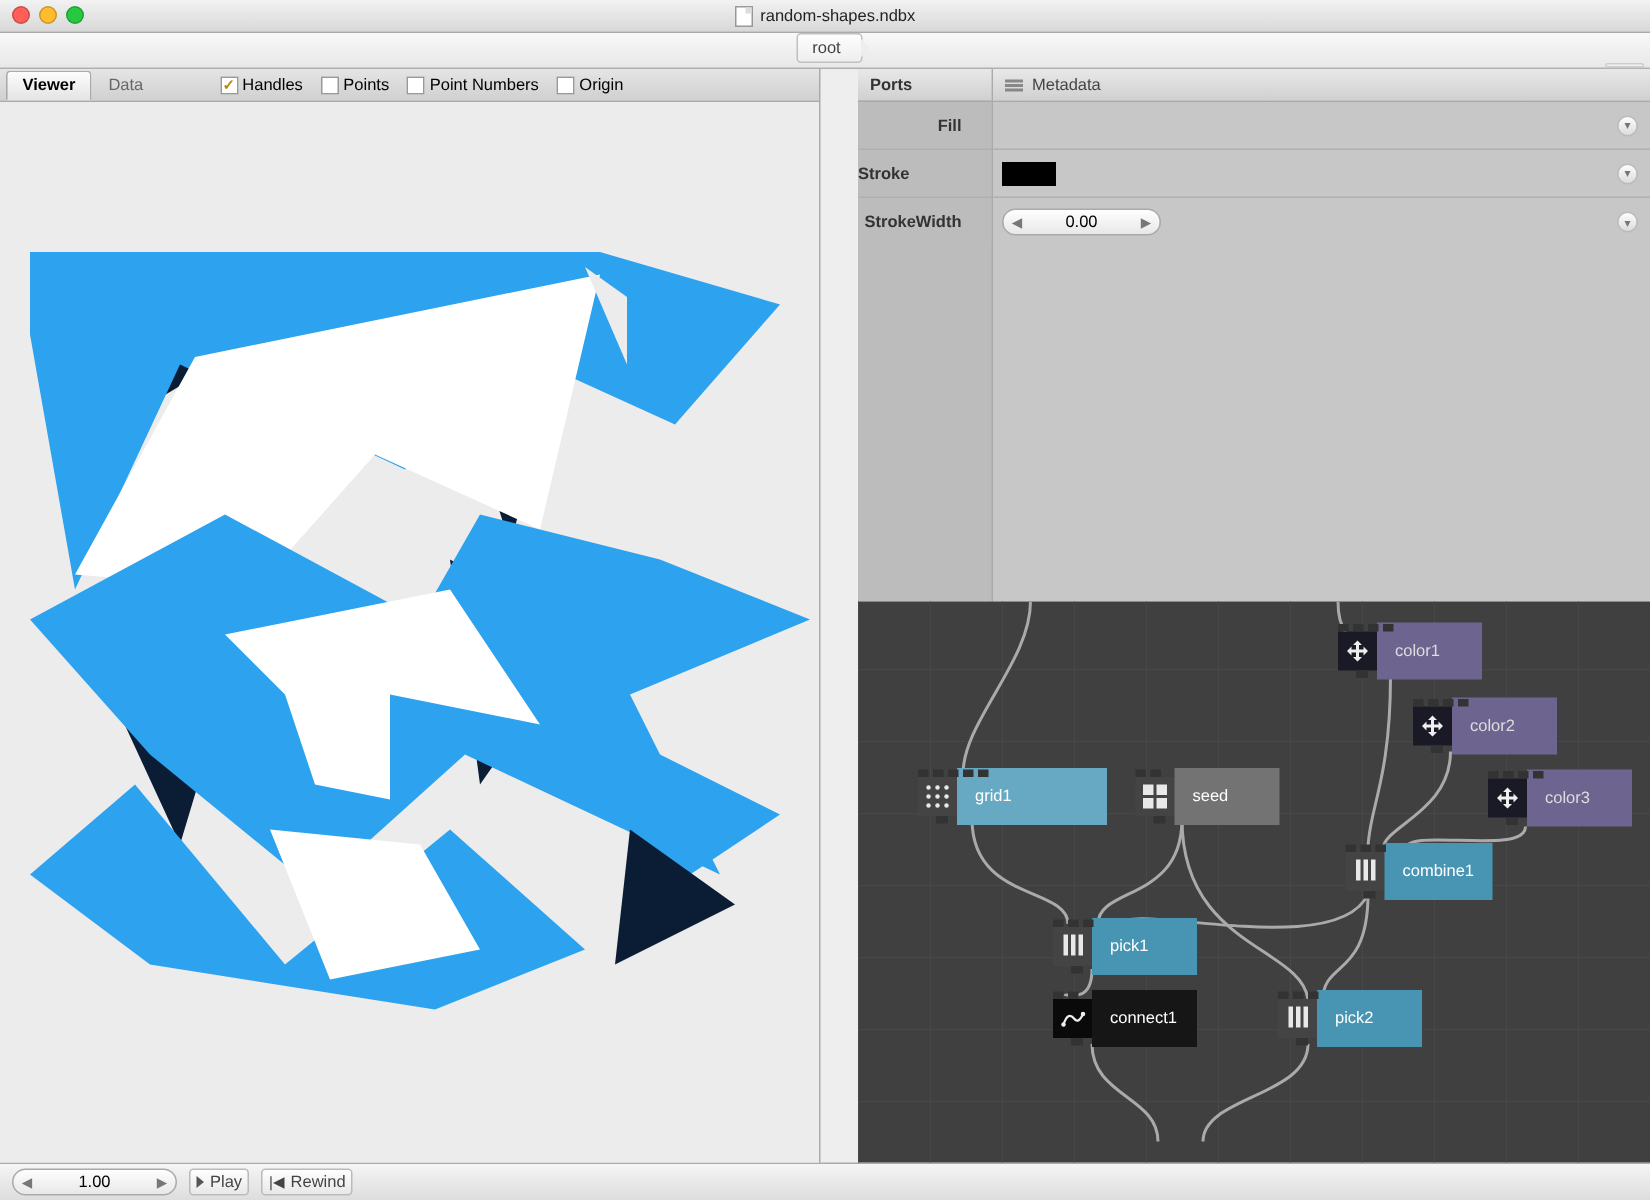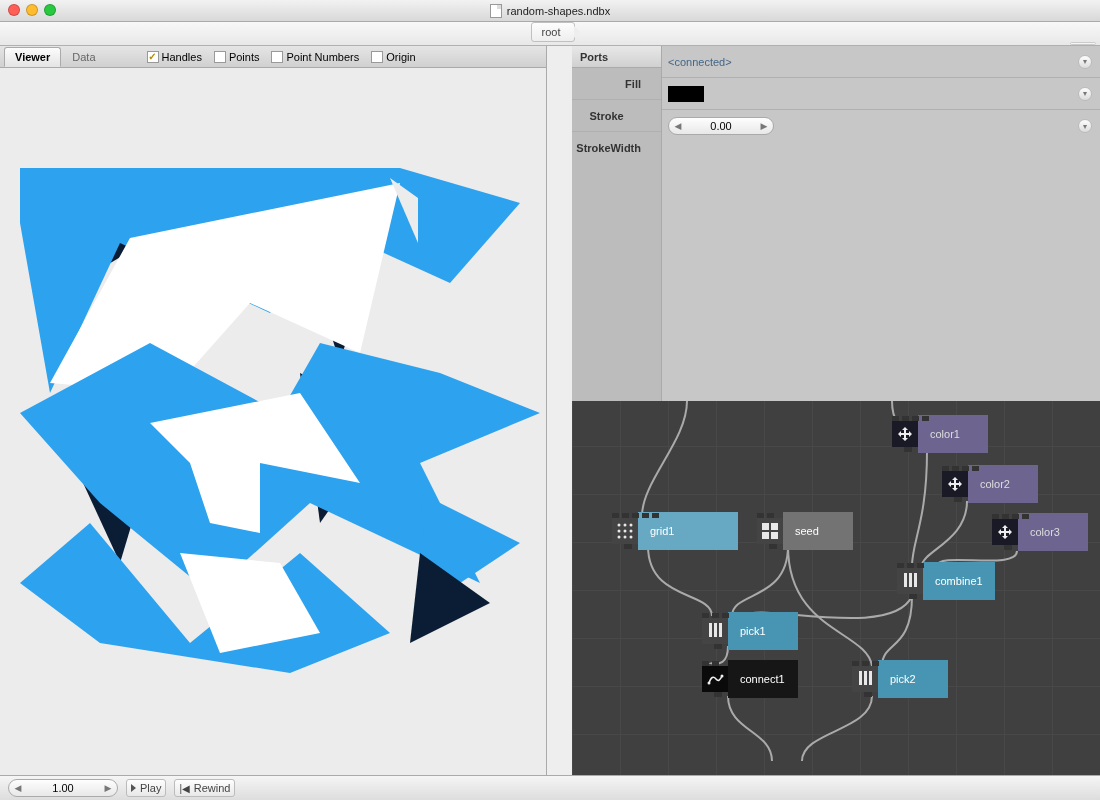--- a/index.html
+++ b/index.html
@@ -162,33 +162,38 @@
     </div>
   </div>
 
   <div class="right">
     <div class="right-top">
       <div class="ports-col">
         <div class="ports-header">Ports</div>
         <div class="prop-row" style="justify-content:flex-end;padding-right:10px;background:#bcbcbc;">
           <span class="prop-label" style="width:auto">Fill</span>
         </div>
-        <div class="prop-row" style="justify-content:center;padding-right:10px;background:#bcbcbc;">
+        <div class="prop-row" style="justify-content:flex-start;padding-right:10px;background:#bcbcbc;">
           <span class="prop-label" style="width:auto">Stroke</span>
         </div>
         <div class="prop-row" style="justify-content:flex-end;padding-right:10px;background:#bcbcbc;border-bottom:none">
           <span class="prop-label" style="width:auto">StrokeWidth</span>
         </div>
       </div>
       <div class="meta-col">
+        <div class="meta-header">
+          <span class="meta-icon">
+              <span></span>
+              <span></span>
+              <span></span>
+            </span>
+          <span>Metadata</span>
+        </div>
         <div class="prop">
           <div class="prop-row">
-            <div class="prop-val">
-                <span class="connected">&lt;connected&gt;</span>
-              </div>
             <span class="disclosure">▾</span>
           </div>
           <div class="prop-row">
             <div class="prop-val">
                 <span class="swatch"></span>
               </div>
             <span class="disclosure">▾</span>
           </div>
           <div class="prop-row" style="border-bottom:none">
             <div class="prop-val">

